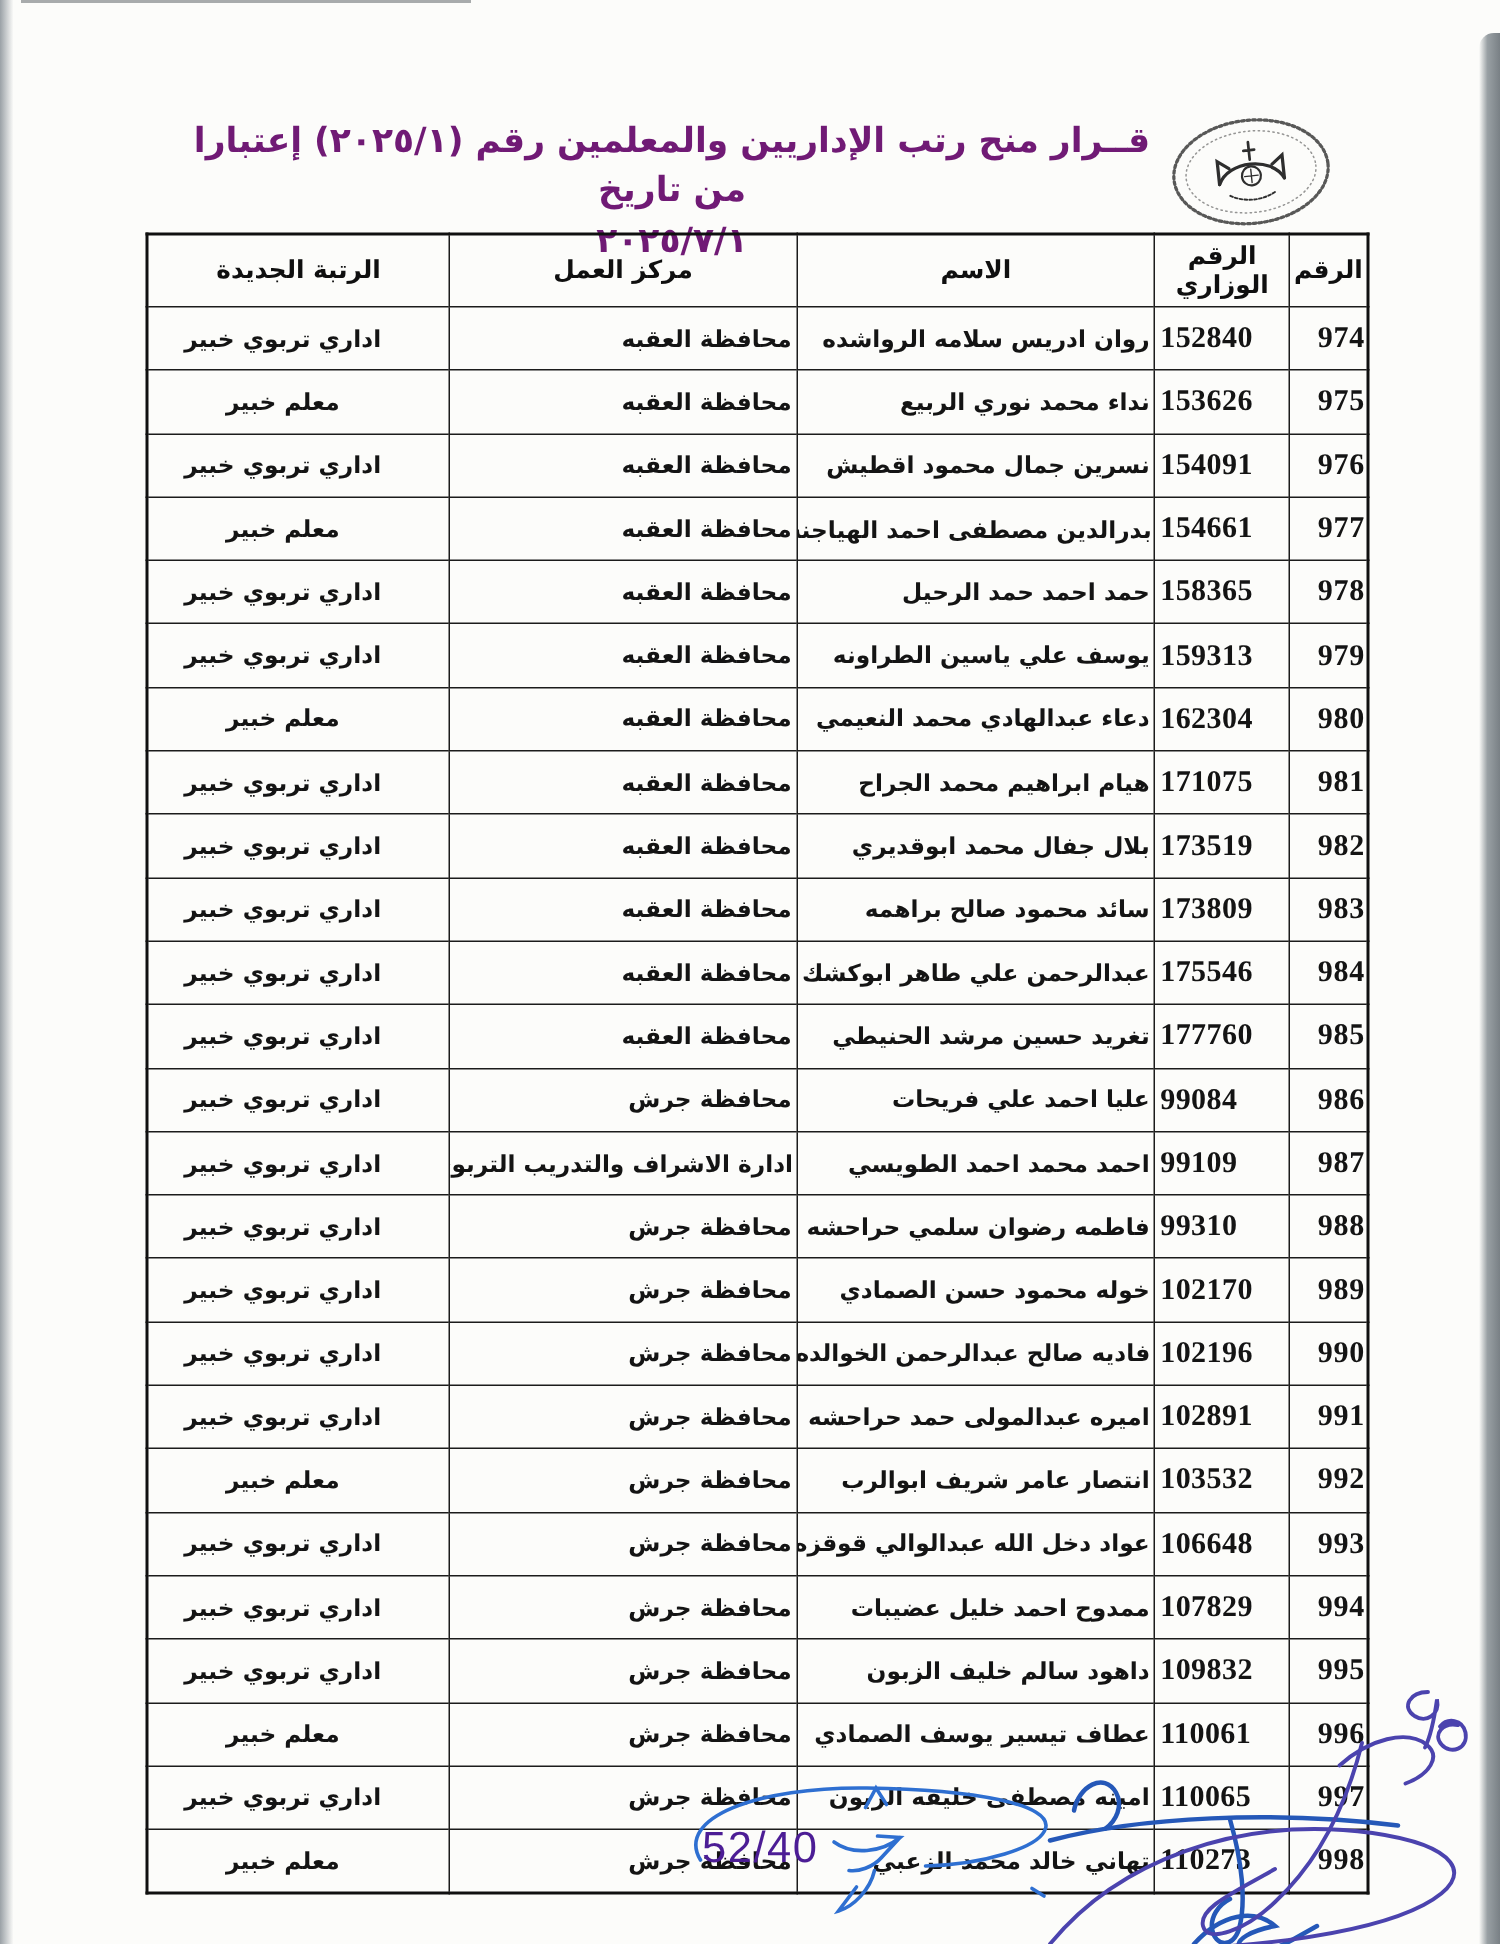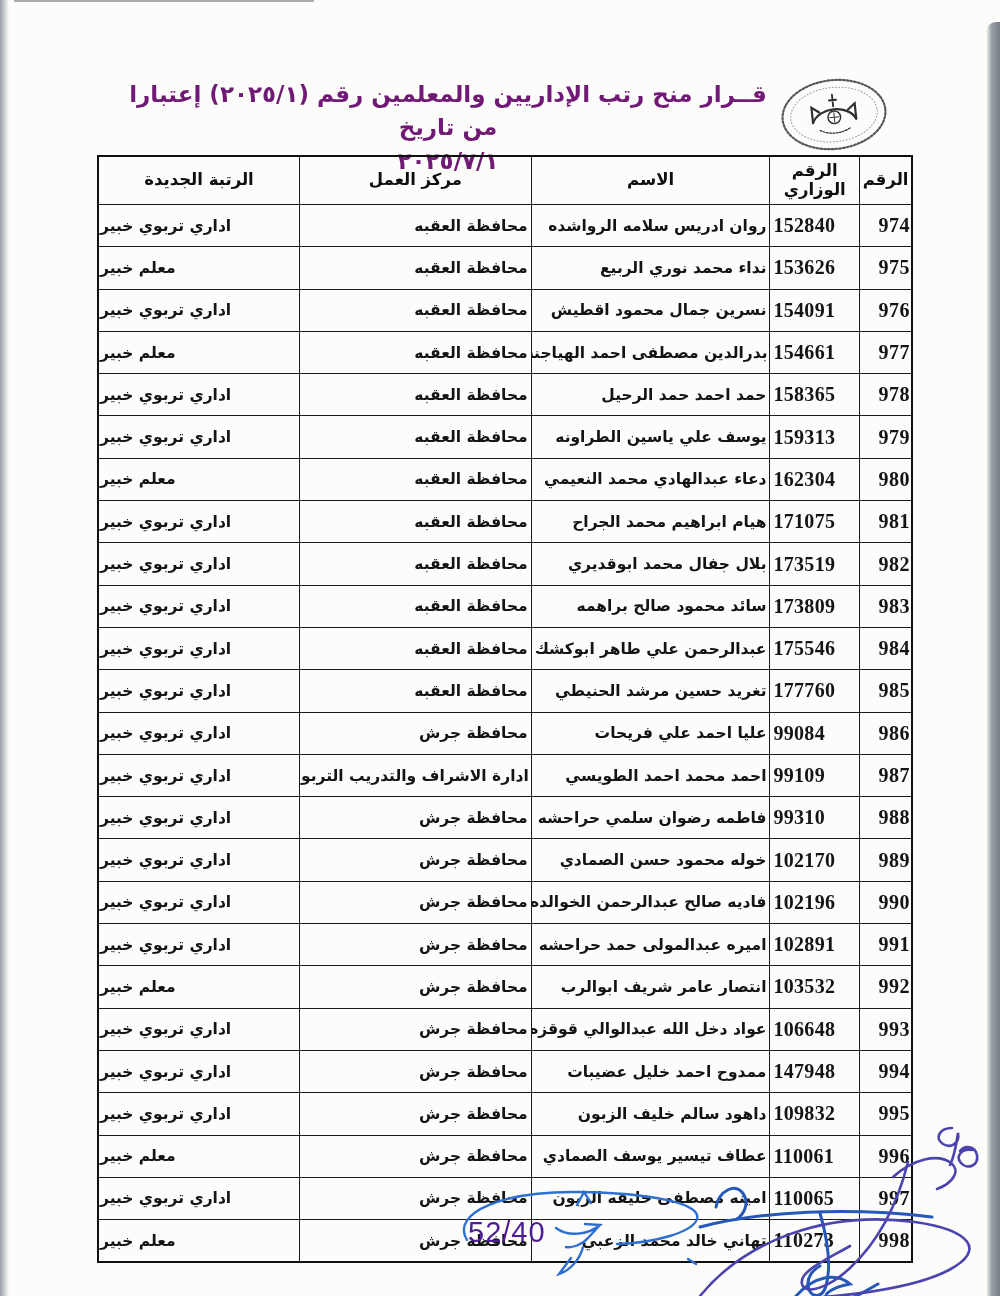--- a/index.html
+++ b/index.html
@@ -48,21 +48,21 @@
   .col-new_rank{width:200px;}
   td.col-index{
     text-align:right;font-family:"Liberation Serif", serif;font-size:20px;letter-spacing:.5px;
   }
   td.col-ministry_number{
     text-align:left;direction:ltr;padding-left:3px;
     font-family:"Liberation Serif", serif;font-size:20px;letter-spacing:.3px;
   }
   td.col-name{text-align:right;padding-right:3px;font-size:15.5px;}
   td.col-work_center{text-align:right;padding-right:3px;font-size:15.5px;}
-  td.col-new_rank{text-align:left;padding-right:22px;font-size:15.5px;margin-left:12px;}
+  td.col-new_rank{text-align:center;padding-right:22px;font-size:15.5px;margin-left:12px;}
 
   
   .pagenum{
     position:absolute;left:468px;top:1216px;
     font-family:"Liberation Sans", sans-serif;
     font-size:29px;font-weight:500;color:#4c1d95;letter-spacing:1px;
   }
   .signatures{position:absolute;left:0;top:0;width:1000px;height:1296px;pointer-events:none;}
 </style>
 </head>
@@ -247,21 +247,21 @@
         </tr>
         <tr>
           <td class="col-index">993</td>
           <td class="col-ministry_number">106648</td>
           <td class="col-name">عواد دخل الله عبدالوالي قوقزه</td>
           <td class="col-work_center">محافظة جرش</td>
           <td class="col-new_rank">اداري تربوي خبير</td>
         </tr>
         <tr>
           <td class="col-index">994</td>
-          <td class="col-ministry_number">147948</td>
+          <td class="col-ministry_number">107829</td>
           <td class="col-name">ممدوح احمد خليل عضيبات</td>
           <td class="col-work_center">محافظة جرش</td>
           <td class="col-new_rank">اداري تربوي خبير</td>
         </tr>
         <tr>
           <td class="col-index">995</td>
           <td class="col-ministry_number">109832</td>
           <td class="col-name">داهود سالم خليف الزبون</td>
           <td class="col-work_center">محافظة جرش</td>
           <td class="col-new_rank">اداري تربوي خبير</td>

